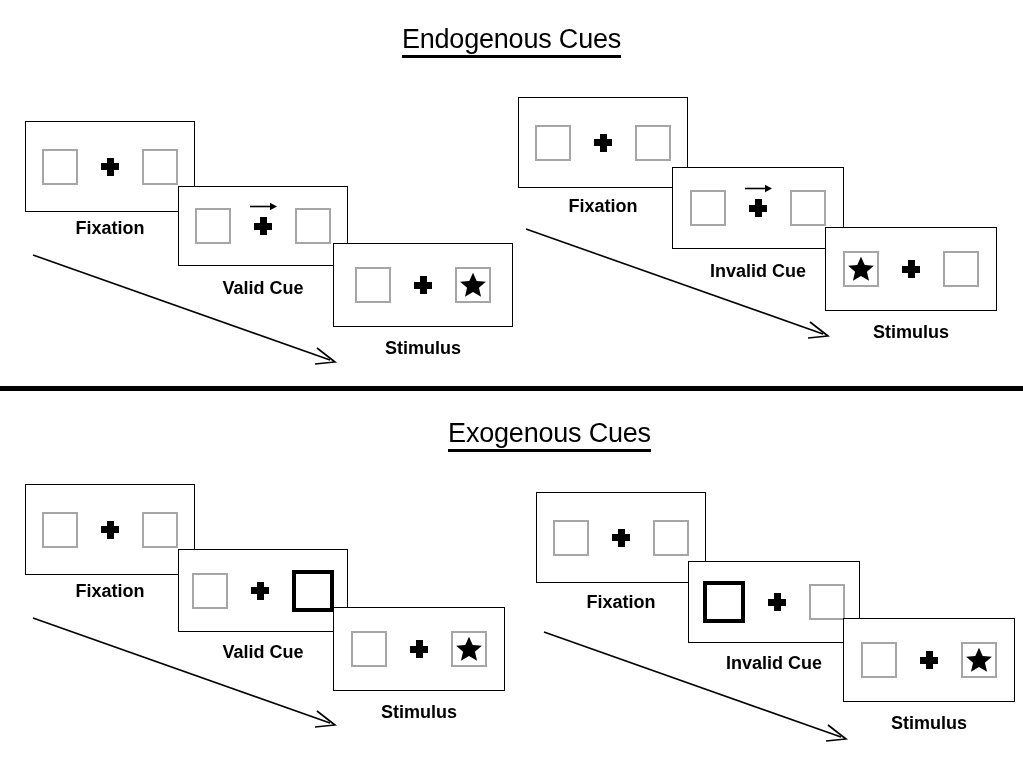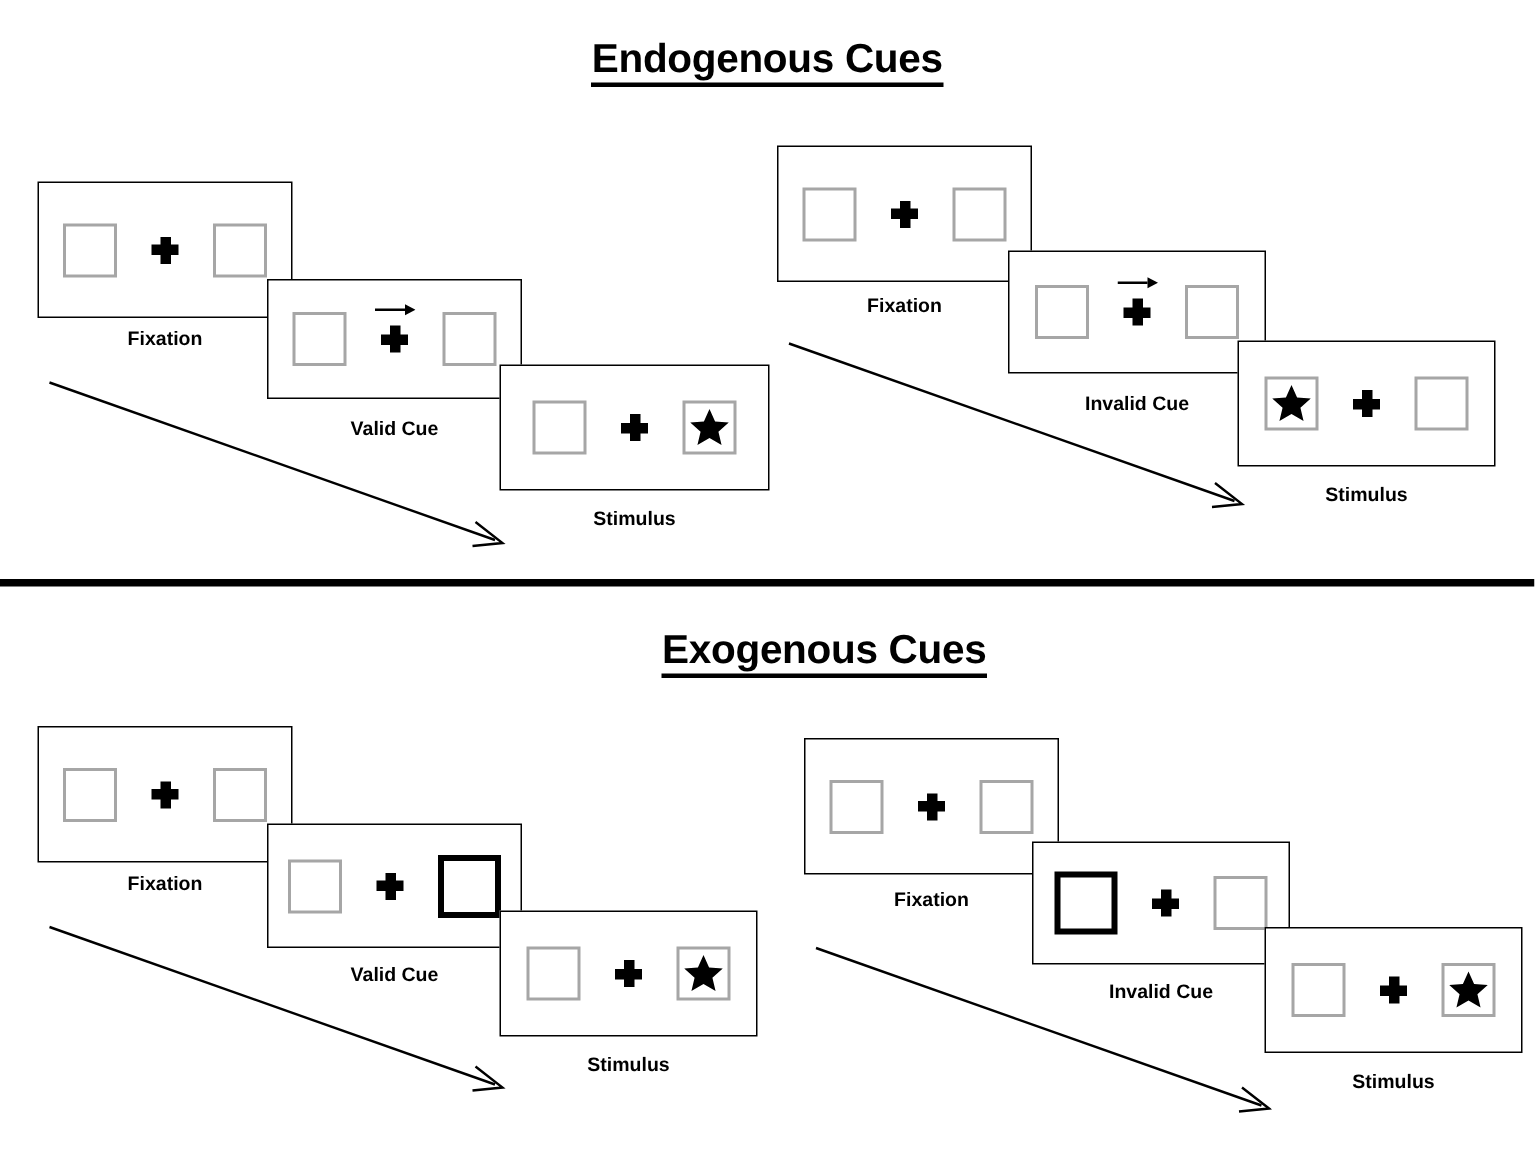--- a/index.html
+++ b/index.html
@@ -16,21 +16,21 @@
     color: #000000;
   }
 
   
   .section-title {
     position: absolute;
     width: 100%;
     left: 0;
     text-align: center;
     font-size: 27px;
-    font-weight: bold;
+    font-weight: normal;
     letter-spacing: -0.2px;
   }
   .section-title span {
     border-bottom: 3px solid #000;
     padding-bottom: 1px;
   }
   #title-endogenous { top: 24px; }
   #title-exogenous  { top: 418px; padding-left: 38px; }
 
   
@@ -120,21 +120,21 @@
   
   .star {
     width: 28px;
     height: 28px;
     display: block;
   }
 
   
   .caption {
     position: absolute;
-    font-size: 13px;
+    font-size: 18px;
     font-weight: bold;
     white-space: nowrap;
     text-align: center;
   }
 
   
   .flow-arrow {
     position: absolute;
     pointer-events: none;
   }

